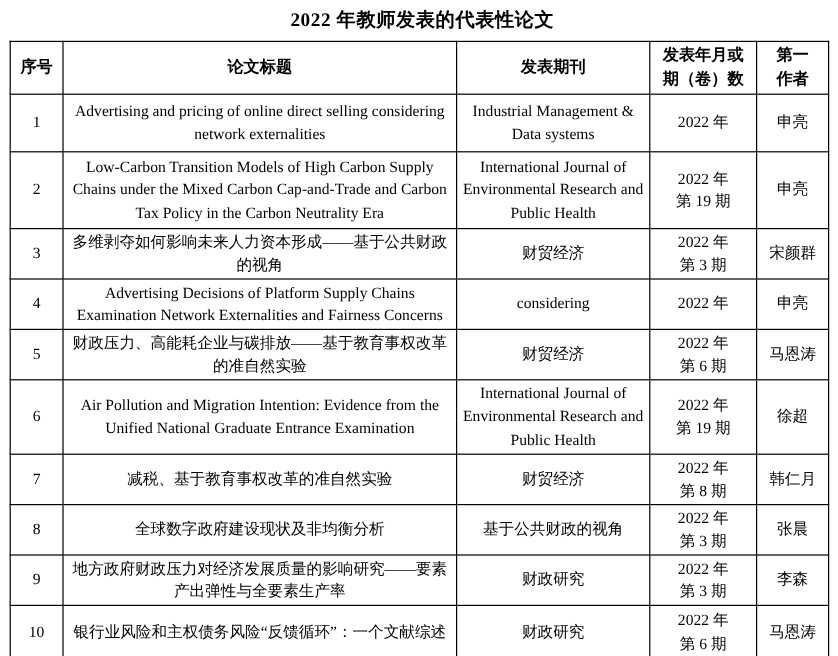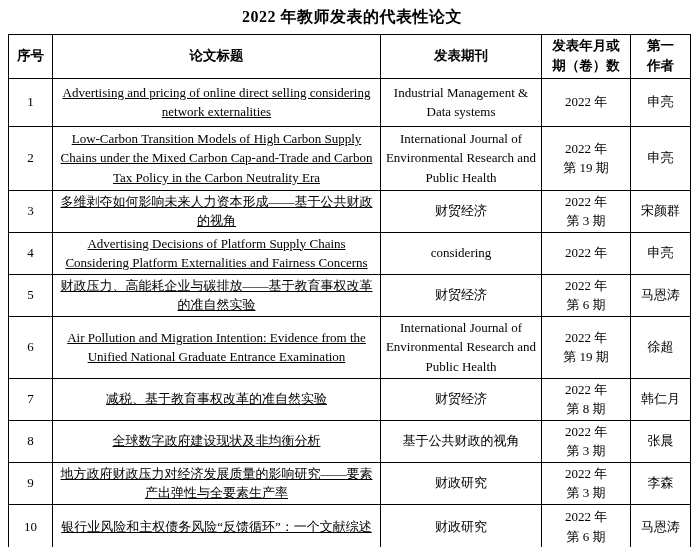--- a/index.html
+++ b/index.html
@@ -36,21 +36,21 @@
     line-height: 1.5;
     overflow: hidden;
     word-wrap: break-word;
   }
   table.papers th {
     font-weight: bold;
     font-size: 13.5px;
     white-space: pre-line;
   }
   td.cell-period { white-space: pre-line; }
-  td.cell-title { padding: 1px 6px; text-decoration: underline; }
+  td.cell-title { padding: 1px 6px; }
 
   
   tr.hdr      { height: 38px; }
   tr.r0  { height: 48px; }
   tr.r1  { height: 64px; }
   tr.r2  { height: 42px; }
   tr.r3  { height: 41px; }
   tr.r4  { height: 40px; }
   tr.r5  { height: 62px; }
   tr.r6  { height: 38px; }
@@ -101,21 +101,21 @@
     <tr class="r2">
       <td class="cell-num">3</td>
       <td class="cell-title">多维剥夺如何影响未来人力资本形成——基于公共财政的视角</td>
       <td class="cell-journal">财贸经济</td>
       <td class="cell-period">2022 年
 第 3 期</td>
       <td class="cell-author">宋颜群</td>
     </tr>
     <tr class="r3">
       <td class="cell-num">4</td>
-      <td class="cell-title">Advertising Decisions of Platform Supply Chains Considering Platform Externalities and Fairness Concerns</td>
+      <td class="cell-title">Advertising Decisions of Platform Supply Chains Examination Network Externalities and Fairness Concerns</td>
       <td class="cell-journal">considering</td>
       <td class="cell-period">2022 年</td>
       <td class="cell-author">申亮</td>
     </tr>
     <tr class="r4">
       <td class="cell-num">5</td>
       <td class="cell-title">财政压力、高能耗企业与碳排放——基于教育事权改革的准自然实验</td>
       <td class="cell-journal">财贸经济</td>
       <td class="cell-period">2022 年
 第 6 期</td>

